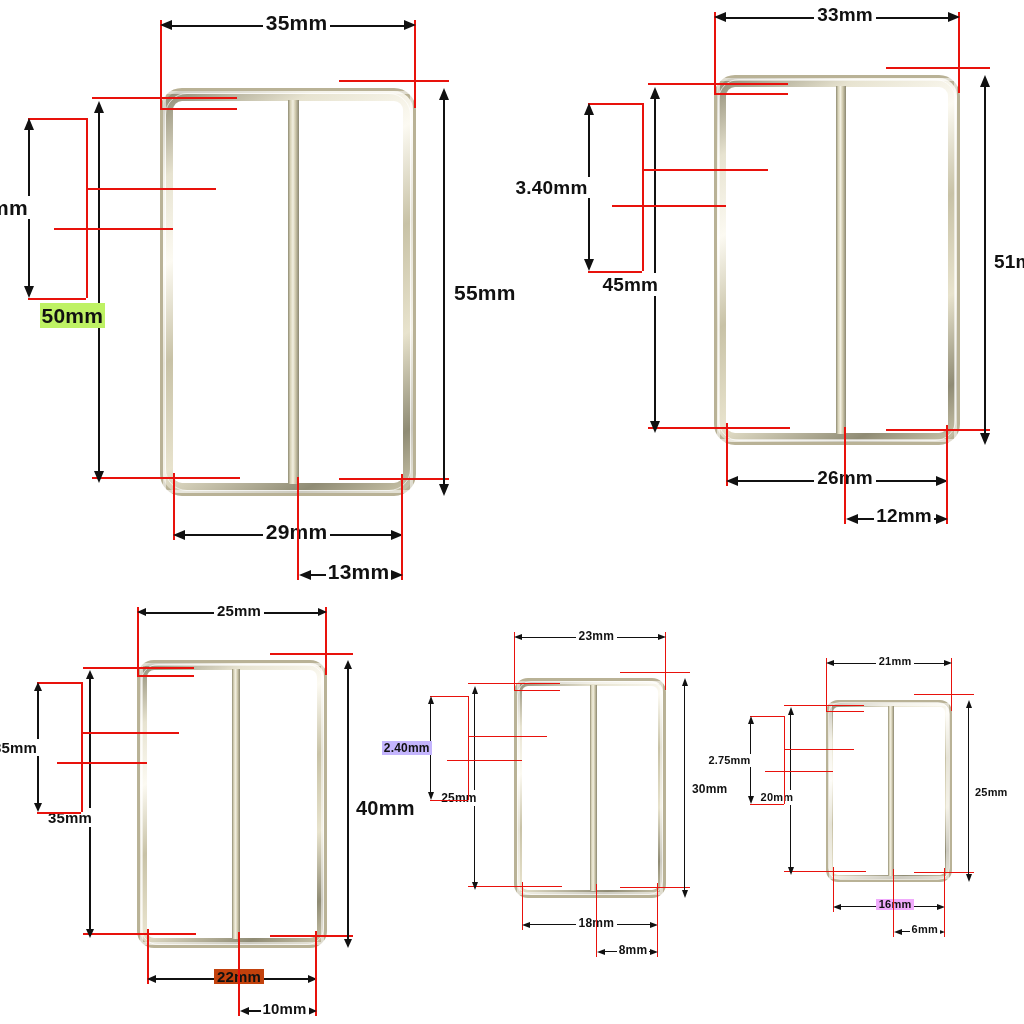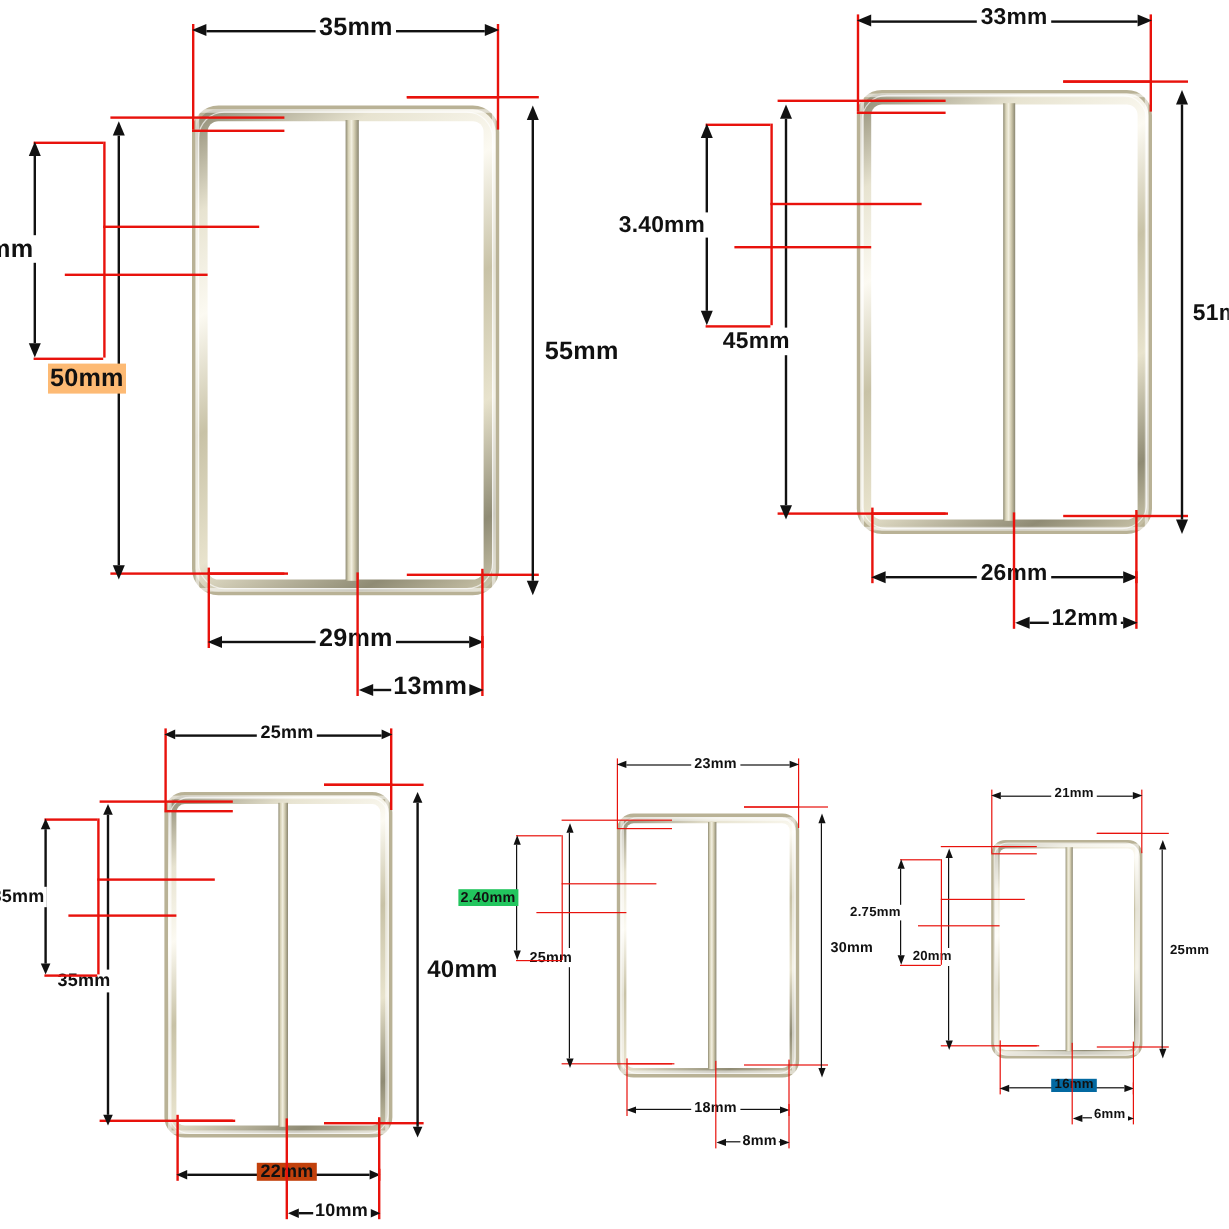--- a/index.html
+++ b/index.html
@@ -111,21 +111,21 @@
       <div class="red" style="left: 339.2px; top: 478px; width: 109.8px; height: 2px;"></div>
       <div class="blk" style="left: 443px; top: 100px; width: 2px; height: 384px;"></div>
       <div class="arrowU" style="left: 439px; top: 88px;"></div>
       <div class="arrowD" style="left: 439px; top: 484px;"></div>
       <div class="dimlabel" style="left: 452px; top: 280.45px; font-size: 21px; background: rgb(255, 255, 255); padding: 2px;">55mm</div>
       <div class="red" style="left: 92px; top: 97px; width: 144.8px; height: 2px;"></div>
       <div class="red" style="left: 92px; top: 477px; width: 144.8px; height: 2px;"></div>
       <div class="blk" style="left: 98px; top: 113px; width: 2px; height: 358px;"></div>
       <div class="arrowU" style="left: 94px; top: 101px;"></div>
       <div class="arrowD" style="left: 94px; top: 471px;"></div>
-      <div class="dimlabel" style="left: 39.6px; top: 303px; font-size: 21px; background: #fdba74; padding: 2px;">50mm</div>
+      <div class="dimlabel" style="left: 39.6px; top: 303px; font-size: 21px; background: #bef264; padding: 2px;">50mm</div>
       <div class="red" style="left: 28px; top: 118px; width: 58px; height: 2px;"></div>
       <div class="red" style="left: 28px; top: 298px; width: 58px; height: 2px;"></div>
       <div class="red" style="left: 86px; top: 118px; width: 2px; height: 180px;"></div>
       <div class="red" style="left: 86px; top: 188px; width: 130.32px; height: 2px;"></div>
       <div class="red" style="left: 54.1px; top: 228px; width: 118.9px; height: 2px;"></div>
       <div class="blk" style="left: 28px; top: 130px; width: 2px; height: 156px;"></div>
       <div class="arrowU" style="left: 24px; top: 118px;"></div>
       <div class="arrowD" style="left: 24px; top: 286px;"></div>
       <div class="dimlabel" style="left: -53.6px; top: 196.45px; font-size: 21px; background: rgb(255, 255, 255); padding: 1px 2px;">3.05mm</div>
       <div class="red" style="left: 173px; top: 473px; width: 2px; height: 67px;"></div>
@@ -252,21 +252,21 @@
       <div class="arrowD" style="left: 471.5px; top: 882px;"></div>
       <div class="dimlabel" style="left: 439.2px; top: 790px; font-size: 12px; background: rgb(255, 255, 255); padding: 2px;">25mm</div>
       <div class="red" style="left: 430px; top: 696px; width: 38px; height: 1px;"></div>
       <div class="red" style="left: 430px; top: 800px; width: 38px; height: 1px;"></div>
       <div class="red" style="left: 468px; top: 696px; width: 1px; height: 104px;"></div>
       <div class="red" style="left: 468px; top: 736px; width: 79.44px; height: 1px;"></div>
       <div class="red" style="left: 447.1px; top: 760px; width: 74.9px; height: 1px;"></div>
       <div class="blk" style="left: 430px; top: 704px; width: 1px; height: 88px;"></div>
       <div class="arrowU" style="left: 427.5px; top: 696px;"></div>
       <div class="arrowD" style="left: 427.5px; top: 792px;"></div>
-      <div class="dimlabel" style="left: 381.8px; top: 741.4px; font-size: 12px; background: #22c55e; padding: 1px 2px;">2.40mm</div>
+      <div class="dimlabel" style="left: 381.8px; top: 741.4px; font-size: 12px; background: #c4b5fd; padding: 1px 2px;">2.40mm</div>
       <div class="red" style="left: 522px; top: 882px; width: 1px; height: 48px;"></div>
       <div class="red" style="left: 657px; top: 883px; width: 1px; height: 47px;"></div>
       <div class="red" style="left: 522px; top: 886px; width: 39.52px; height: 1px;"></div>
       <div class="blk" style="left: 530px; top: 924px; width: 120px; height: 1px;"></div>
       <div class="arrowL" style="left: 522px; top: 921.5px;"></div>
       <div class="arrowR" style="left: 650px; top: 921.5px;"></div>
       <div class="dimlabel" style="left: 575.6px; top: 916.56px; font-size: 12px; background: rgb(255, 255, 255); padding: 0px 3px;">18mm</div>
       <div class="red" style="left: 596px; top: 884px; width: 1px; height: 73px;"></div>
       <div class="red" style="left: 657px; top: 920px; width: 1px; height: 37px;"></div>
       <div class="blk" style="left: 605px; top: 951px; width: 45px; height: 1px;"></div>
@@ -303,21 +303,21 @@
       <div class="blk" style="left: 750px; top: 724px; width: 1px; height: 72px;"></div>
       <div class="arrowU" style="left: 747.5px; top: 716px;"></div>
       <div class="arrowD" style="left: 747.5px; top: 796px;"></div>
       <div class="dimlabel" style="left: 706.4px; top: 753.95px; font-size: 11px; background: rgb(255, 255, 255); padding: 1px 2px;">2.75mm</div>
       <div class="red" style="left: 833px; top: 867px; width: 1px; height: 45px;"></div>
       <div class="red" style="left: 944px; top: 868px; width: 1px; height: 44px;"></div>
       <div class="red" style="left: 833px; top: 871px; width: 32.76px; height: 1px;"></div>
       <div class="blk" style="left: 841px; top: 906px; width: 96px; height: 1px;"></div>
       <div class="arrowL" style="left: 833px; top: 903.5px;"></div>
       <div class="arrowR" style="left: 937px; top: 903.5px;"></div>
-      <div class="dimlabel" style="left: 875.8px; top: 899.18px; font-size: 11px; background: #0369a1; padding: 0px 3px;">16mm</div>
+      <div class="dimlabel" style="left: 875.8px; top: 899.18px; font-size: 11px; background: #f0abfc; padding: 0px 3px;">16mm</div>
       <div class="red" style="left: 893px; top: 869px; width: 1px; height: 68px;"></div>
       <div class="red" style="left: 944px; top: 902px; width: 1px; height: 35px;"></div>
       <div class="blk" style="left: 902px; top: 931px; width: 35px; height: 1px;"></div>
       <div class="arrowL" style="left: 894px; top: 928.5px;"></div>
       <div class="arrowR" style="left: 937px; top: 928.5px;"></div>
       <div class="dimlabel" style="left: 909.6px; top: 924.18px; font-size: 11px; background: rgb(255, 255, 255); padding: 0px 2px;">6mm</div>
     </div>
   </div>
 
 </body></html>

